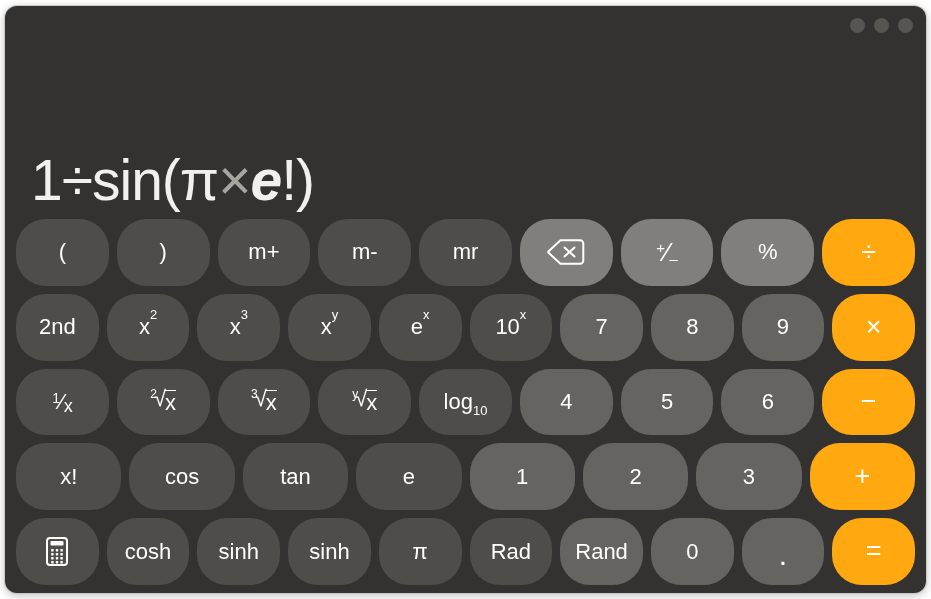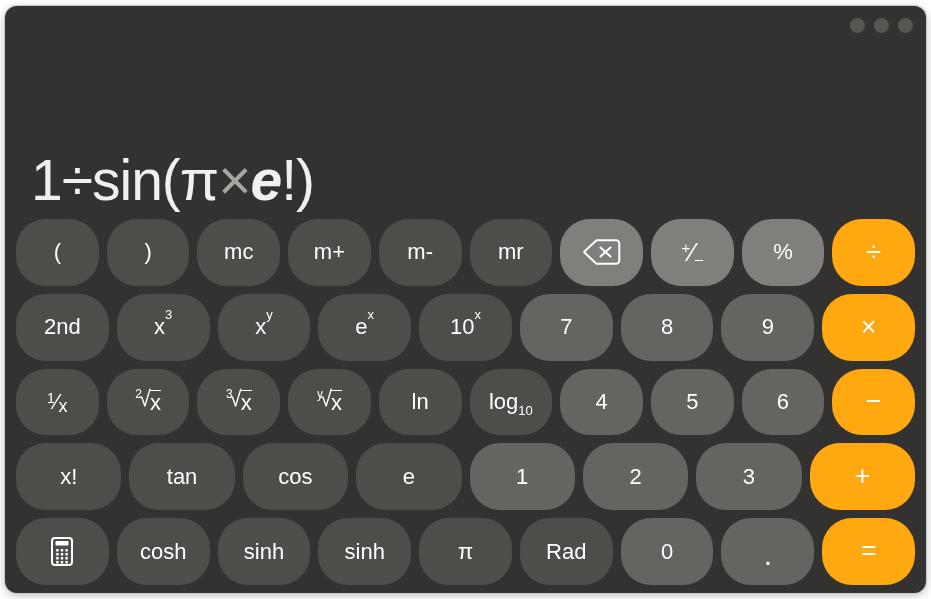--- a/index.html
+++ b/index.html
@@ -186,23 +186,20 @@
 
     <div class="keypad" id="keypad">
         <div class="krow">
           <button class="key fn">
             <span>(</span>
           </button>
           <button class="key fn">
             <span>)</span>
           </button>
           <button class="key fn">
-            <span>mc</span>
-          </button>
-          <button class="key fn">
             <span>m+</span>
           </button>
           <button class="key fn">
             <span>m-</span>
           </button>
           <button class="key fn">
             <span>mr</span>
           </button>
           <button class="key util">
             <span class="icon">
@@ -225,20 +222,23 @@
           </button>
           <button class="key op">
             <span class="opglyph">÷</span>
           </button>
         </div>
         <div class="krow">
           <button class="key fn">
             <span>2nd</span>
           </button>
           <button class="key fn">
+            <span><span>x</span><span class="sup">2</span></span>
+          </button>
+          <button class="key fn">
             <span><span>x</span><span class="sup">3</span></span>
           </button>
           <button class="key fn">
             <span><span>x</span><span class="sup">y</span></span>
           </button>
           <button class="key fn">
             <span><span>e</span><span class="sup">x</span></span>
           </button>
           <button class="key fn">
             <span><span>10</span><span class="sup">x</span></span>
@@ -279,47 +279,44 @@
             </span>
           </button>
           <button class="key fn">
             <span class="radical">
               <span class="idx">y</span>
               <span class="rad">√</span>
               <span class="rand">x</span>
             </span>
           </button>
           <button class="key fn">
-            <span>ln</span>
-          </button>
-          <button class="key fn">
             <span><span>log</span><span class="sub">10</span></span>
           </button>
           <button class="key num">
             <span>4</span>
           </button>
           <button class="key num">
             <span>5</span>
           </button>
           <button class="key num">
             <span>6</span>
           </button>
           <button class="key op">
             <span class="opglyph">−</span>
           </button>
         </div>
         <div class="krow">
           <button class="key fn">
             <span>x!</span>
           </button>
           <button class="key fn">
+            <span>cos</span>
+          </button>
+          <button class="key fn">
             <span>tan</span>
-          </button>
-          <button class="key fn">
-            <span>cos</span>
           </button>
           <button class="key fn">
             <span>e</span>
           </button>
           <button class="key num">
             <span>1</span>
           </button>
           <button class="key num">
             <span>2</span>
           </button>
@@ -360,20 +357,23 @@
           <button class="key fn">
             <span>sinh</span>
           </button>
           <button class="key fn">
             <span>π</span>
           </button>
           <button class="key fn">
             <span>Rad</span>
           </button>
           <button class="key num">
+            <span>Rand</span>
+          </button>
+          <button class="key num">
             <span>0</span>
           </button>
           <button class="key num">
             <span class="bigdot">.</span>
           </button>
           <button class="key op">
             <span class="opglyph">=</span>
           </button>
         </div>
       </div>

